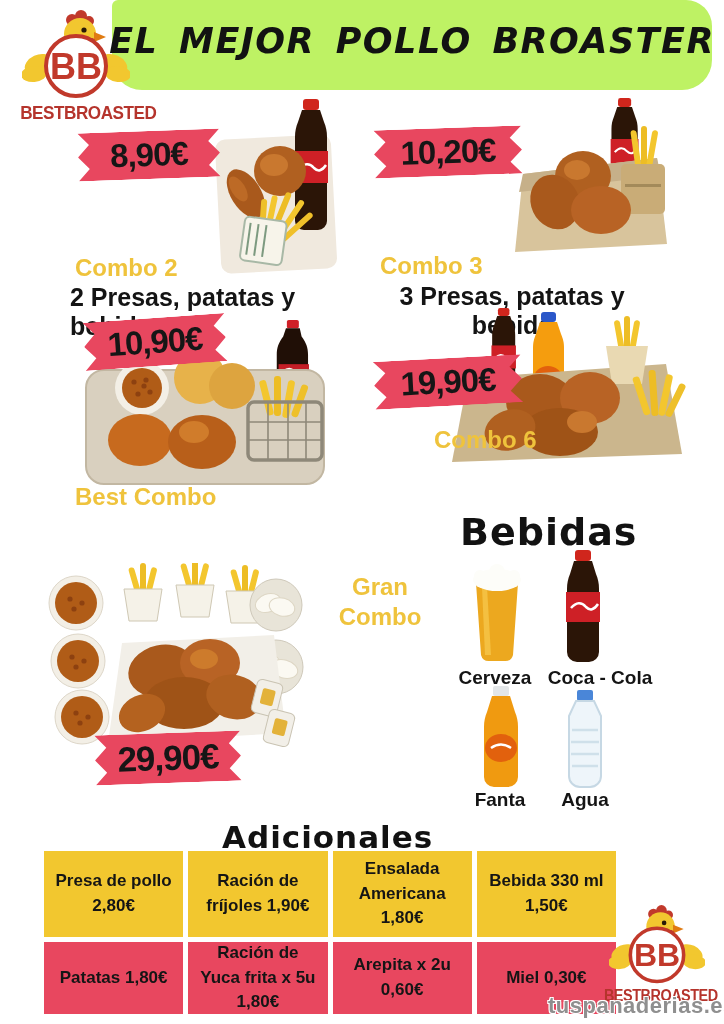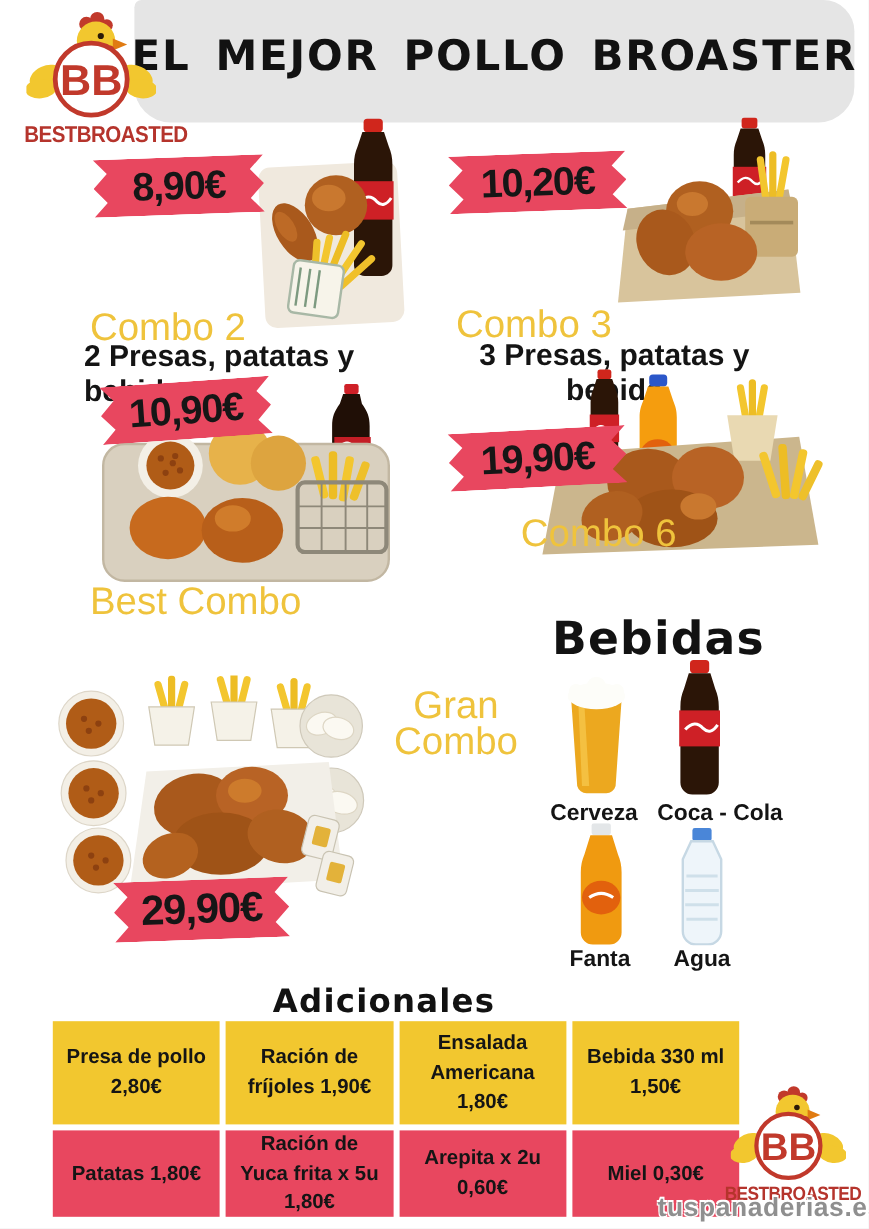--- a/index.html
+++ b/index.html
@@ -1,22 +1,22 @@
 <!DOCTYPE html>
 <html><head>
 <meta charset="utf-8">
 <style>
   html,body{margin:0;padding:0;background:#e9e9e9;}
   .page{position:relative;width:724px;height:1024px;background:#ffffff;overflow:hidden;
         font-family:"Liberation Sans",sans-serif;color:#141414;margin:0 auto;}
   .abs{position:absolute;}
 
   
-  .banner{position:absolute;left:112px;top:0;width:600px;height:102px;background:#e5e5e5;
-          border-radius:6px 26px 30px 30px;display:flex;align-items:center;justify-content:center;}
+  .banner{position:absolute;left:112px;top:0;width:600px;height:90px;background:#bef264;
+          border-radius:6px 26px 30px 30px;display:flex;align-items:center;justify-content:center;font-style:italic;}
   .blocky{font-family:"DejaVu Sans",sans-serif;font-weight:900;color:#121212;}
   .banner-title{font-size:35px;letter-spacing:1.5px;word-spacing:7px;padding-bottom:8px;white-space:nowrap;}
 
   
   .logo{ text-align:center;}
   .logo-top{left:14px;top:8px;width:124px;}
   .logo-bottom{left:598px;top:903px;width:118px;}
   .brand-name{color:#B5342C;font-weight:800;letter-spacing:-0.5px;transform:scaleX(.9);
               font-family:"Liberation Sans",sans-serif;white-space:nowrap;}
   .logo-top .brand-name{font-size:19px;margin-top:-2px;}
@@ -27,21 +27,21 @@
           display:flex;align-items:center;justify-content:center;
           clip-path:polygon(0 0,100% 0,92% 25%,100% 50%,92% 75%,100% 100%,0 100%,8% 75%,0 50%,8% 25%);
           font-size:33px;letter-spacing:-1px;transform:rotate(-2deg);}
   .ribbon-combo2{left:78px;top:131px;width:142px;height:48px;}
   .ribbon-combo3{left:374px;top:128px;width:148px;height:48px;}
   .ribbon-best{left:84px;top:318px;width:142px;height:48px;transform:rotate(-4deg);}
   .ribbon-combo6{left:374px;top:358px;width:148px;height:48px;transform:rotate(-3deg);}
   .ribbon-gran{left:95px;top:733px;width:146px;height:50px;font-size:35px;}
 
   
-  .combo-name{position:absolute;font-size:32px;font-weight:400;color:#EFC33C;}
+  .combo-name{position:absolute;font-size:24px;font-weight:700;color:#EFC33C;}
   .combo-desc{position:absolute;font-size:25px;font-weight:700;color:#141414;line-height:29px;}
 
   .name-combo2{left:75px;top:254px;}
   .desc-combo2{left:70px;top:283px;width:305px;}
   .name-combo3{left:380px;top:252px;width:140px;}
   .desc-combo3{left:362px;top:282px;width:300px;text-align:center;}
   .name-best{left:75px;top:483px;}
   .desc-best{left:70px;top:511px;width:315px;}
   .name-combo6{left:390px;top:426px;margin-left:44px;}
   .desc-combo6{left:378px;top:452px;width:290px;text-align:center;}
@@ -50,21 +50,21 @@
 
   
   .bebidas-title{left:460px;top:510px;width:175px;text-align:center;font-size:38px;letter-spacing:1px;}
   .drink-label{position:absolute;font-size:19px;font-weight:700;text-align:center;color:#141414;}
   .label-cerveza{left:433px;top:667px;width:124px;}
   .label-coca{left:530px;top:667px;width:140px;}
   .label-fanta{left:438px;top:789px;width:124px;}
   .label-agua{left:533px;top:789px;width:104px;}
 
   
-  .adicionales-title{left:222px;top:819px;width:196px;text-align:center;font-size:27px;letter-spacing:1px;}
+  .adicionales-title{left:222px;top:819px;width:196px;text-align:center;font-size:31px;letter-spacing:1px;}
   .price-table{position:absolute;left:44px;top:851px;width:572px;display:grid;
                grid-template-columns:repeat(4,1fr);grid-template-rows:86px 72px;gap:5px;}
   .cell{display:flex;align-items:center;justify-content:center;text-align:center;
         font-weight:700;font-size:17px;line-height:1.45;padding:0 9px;color:#151515;}
   .cell-y{background:#F2C72F;}
   .cell-p{background:#E8475F;}
 
   
   .watermark{position:absolute;left:548px;top:993px;font-size:22px;font-weight:700;color:#8f8f8f;
              letter-spacing:.5px;z-index:9;

